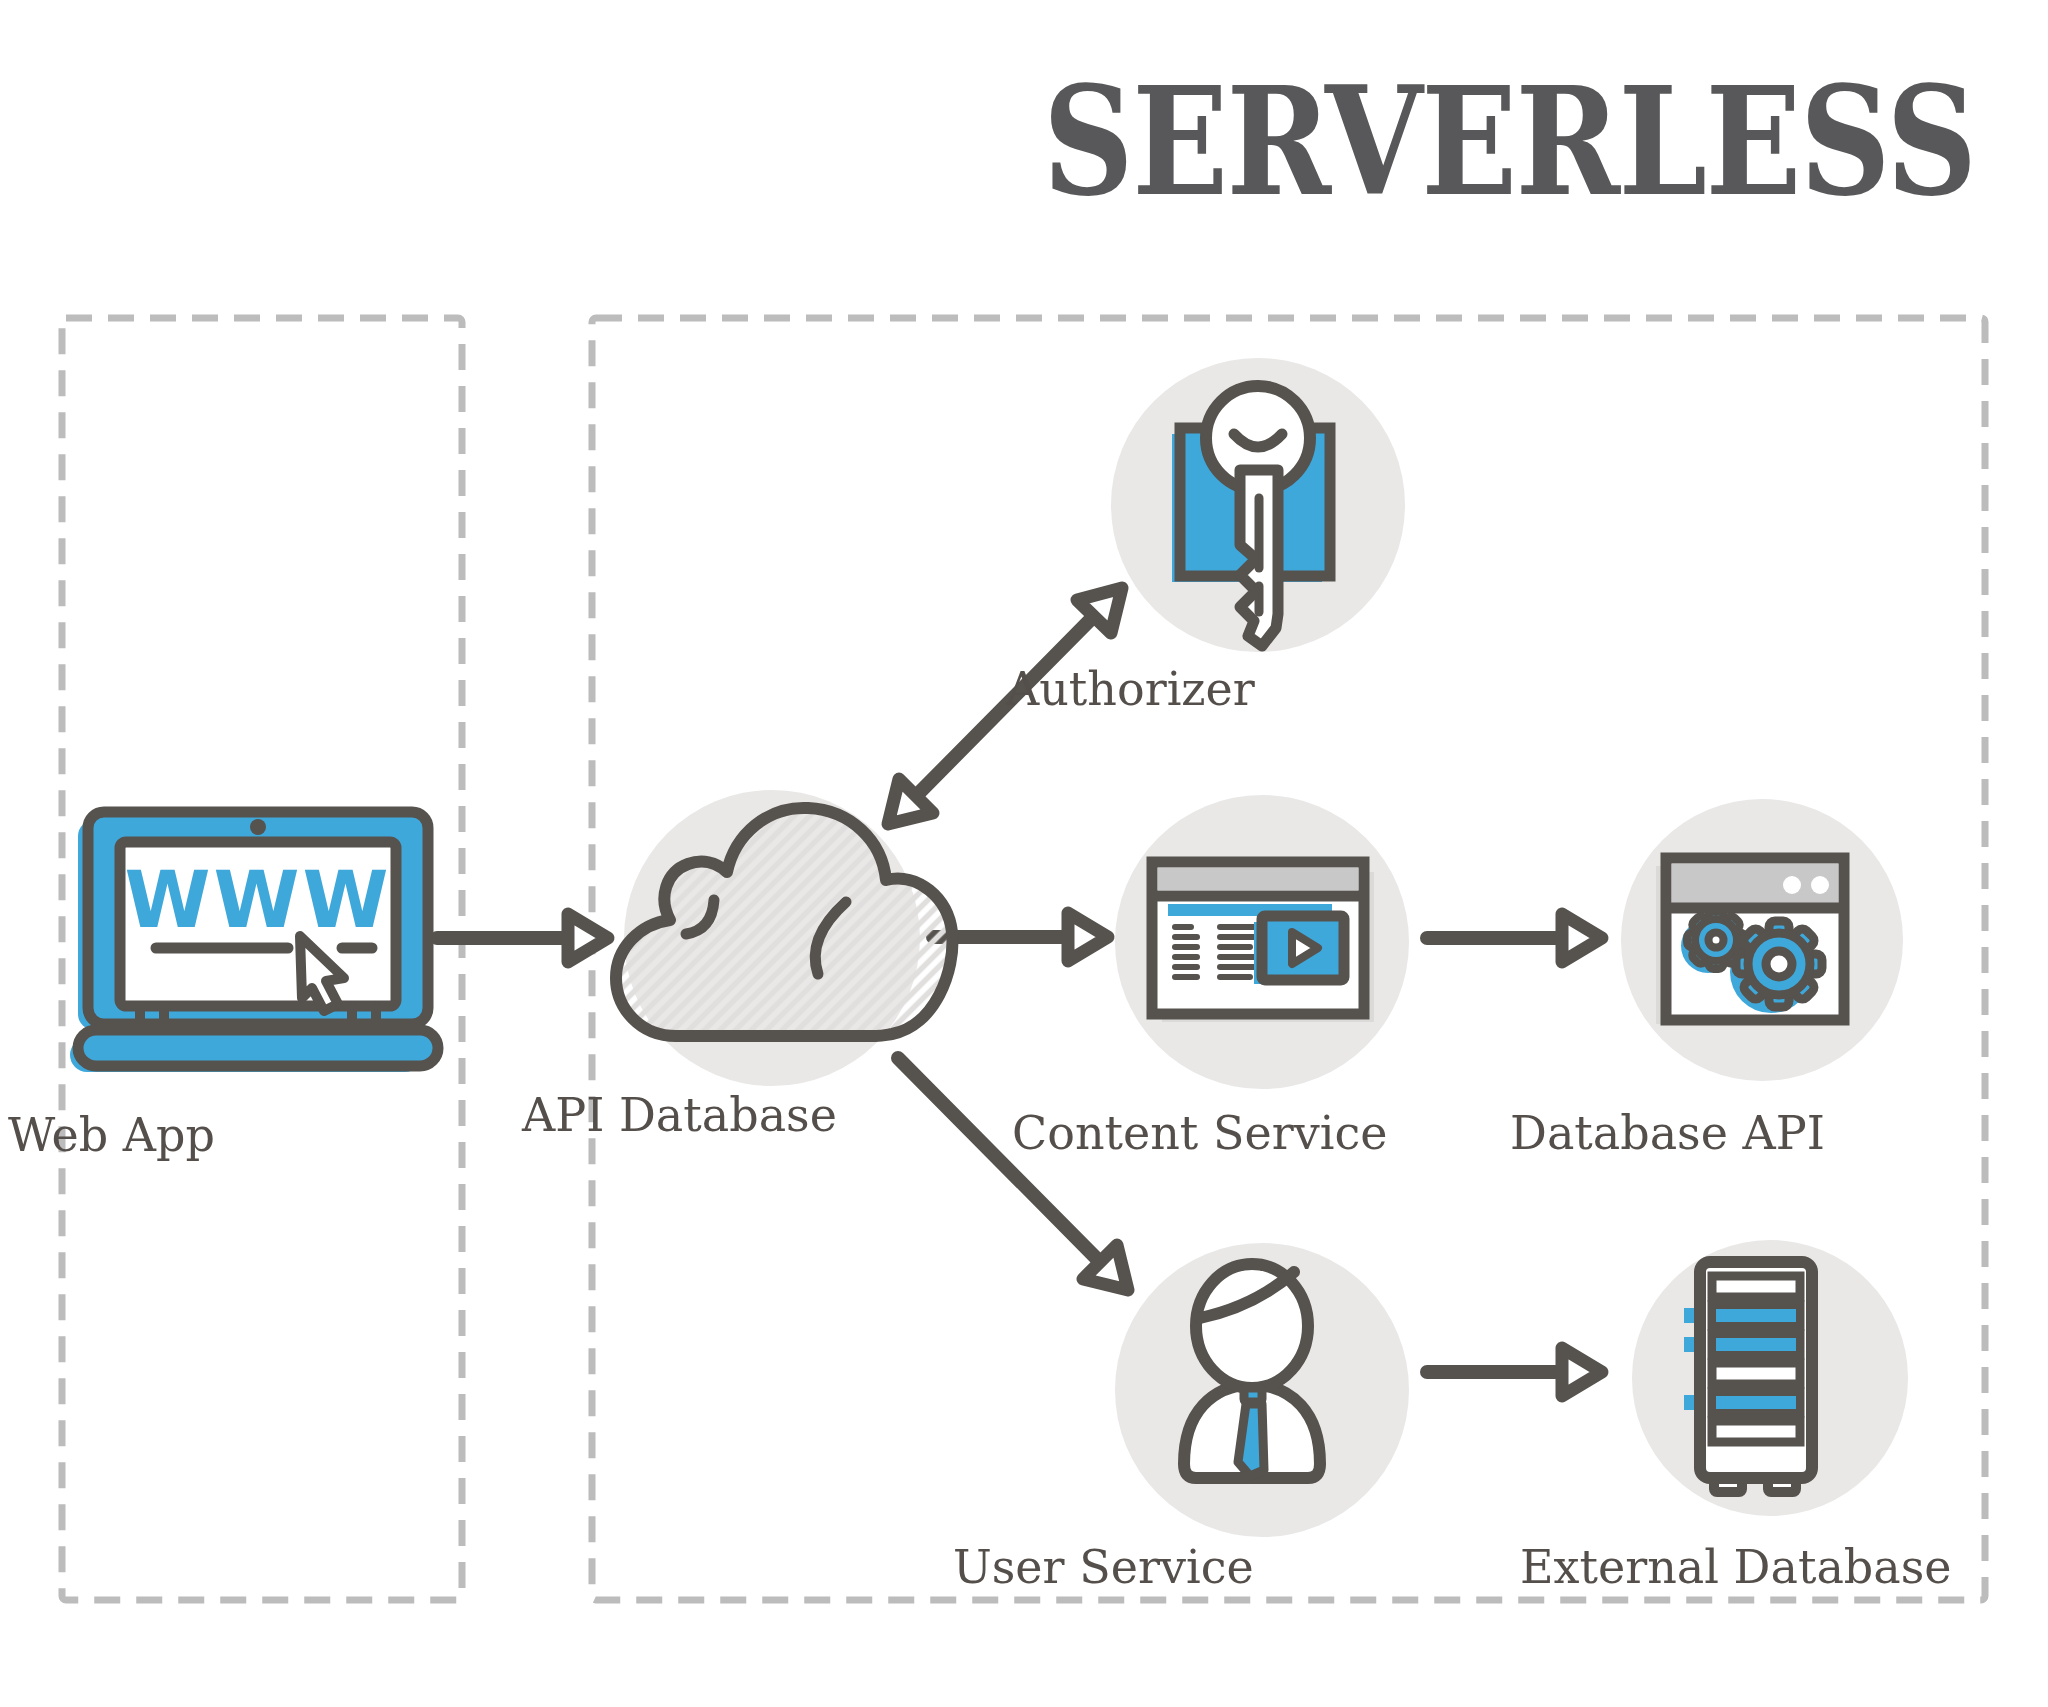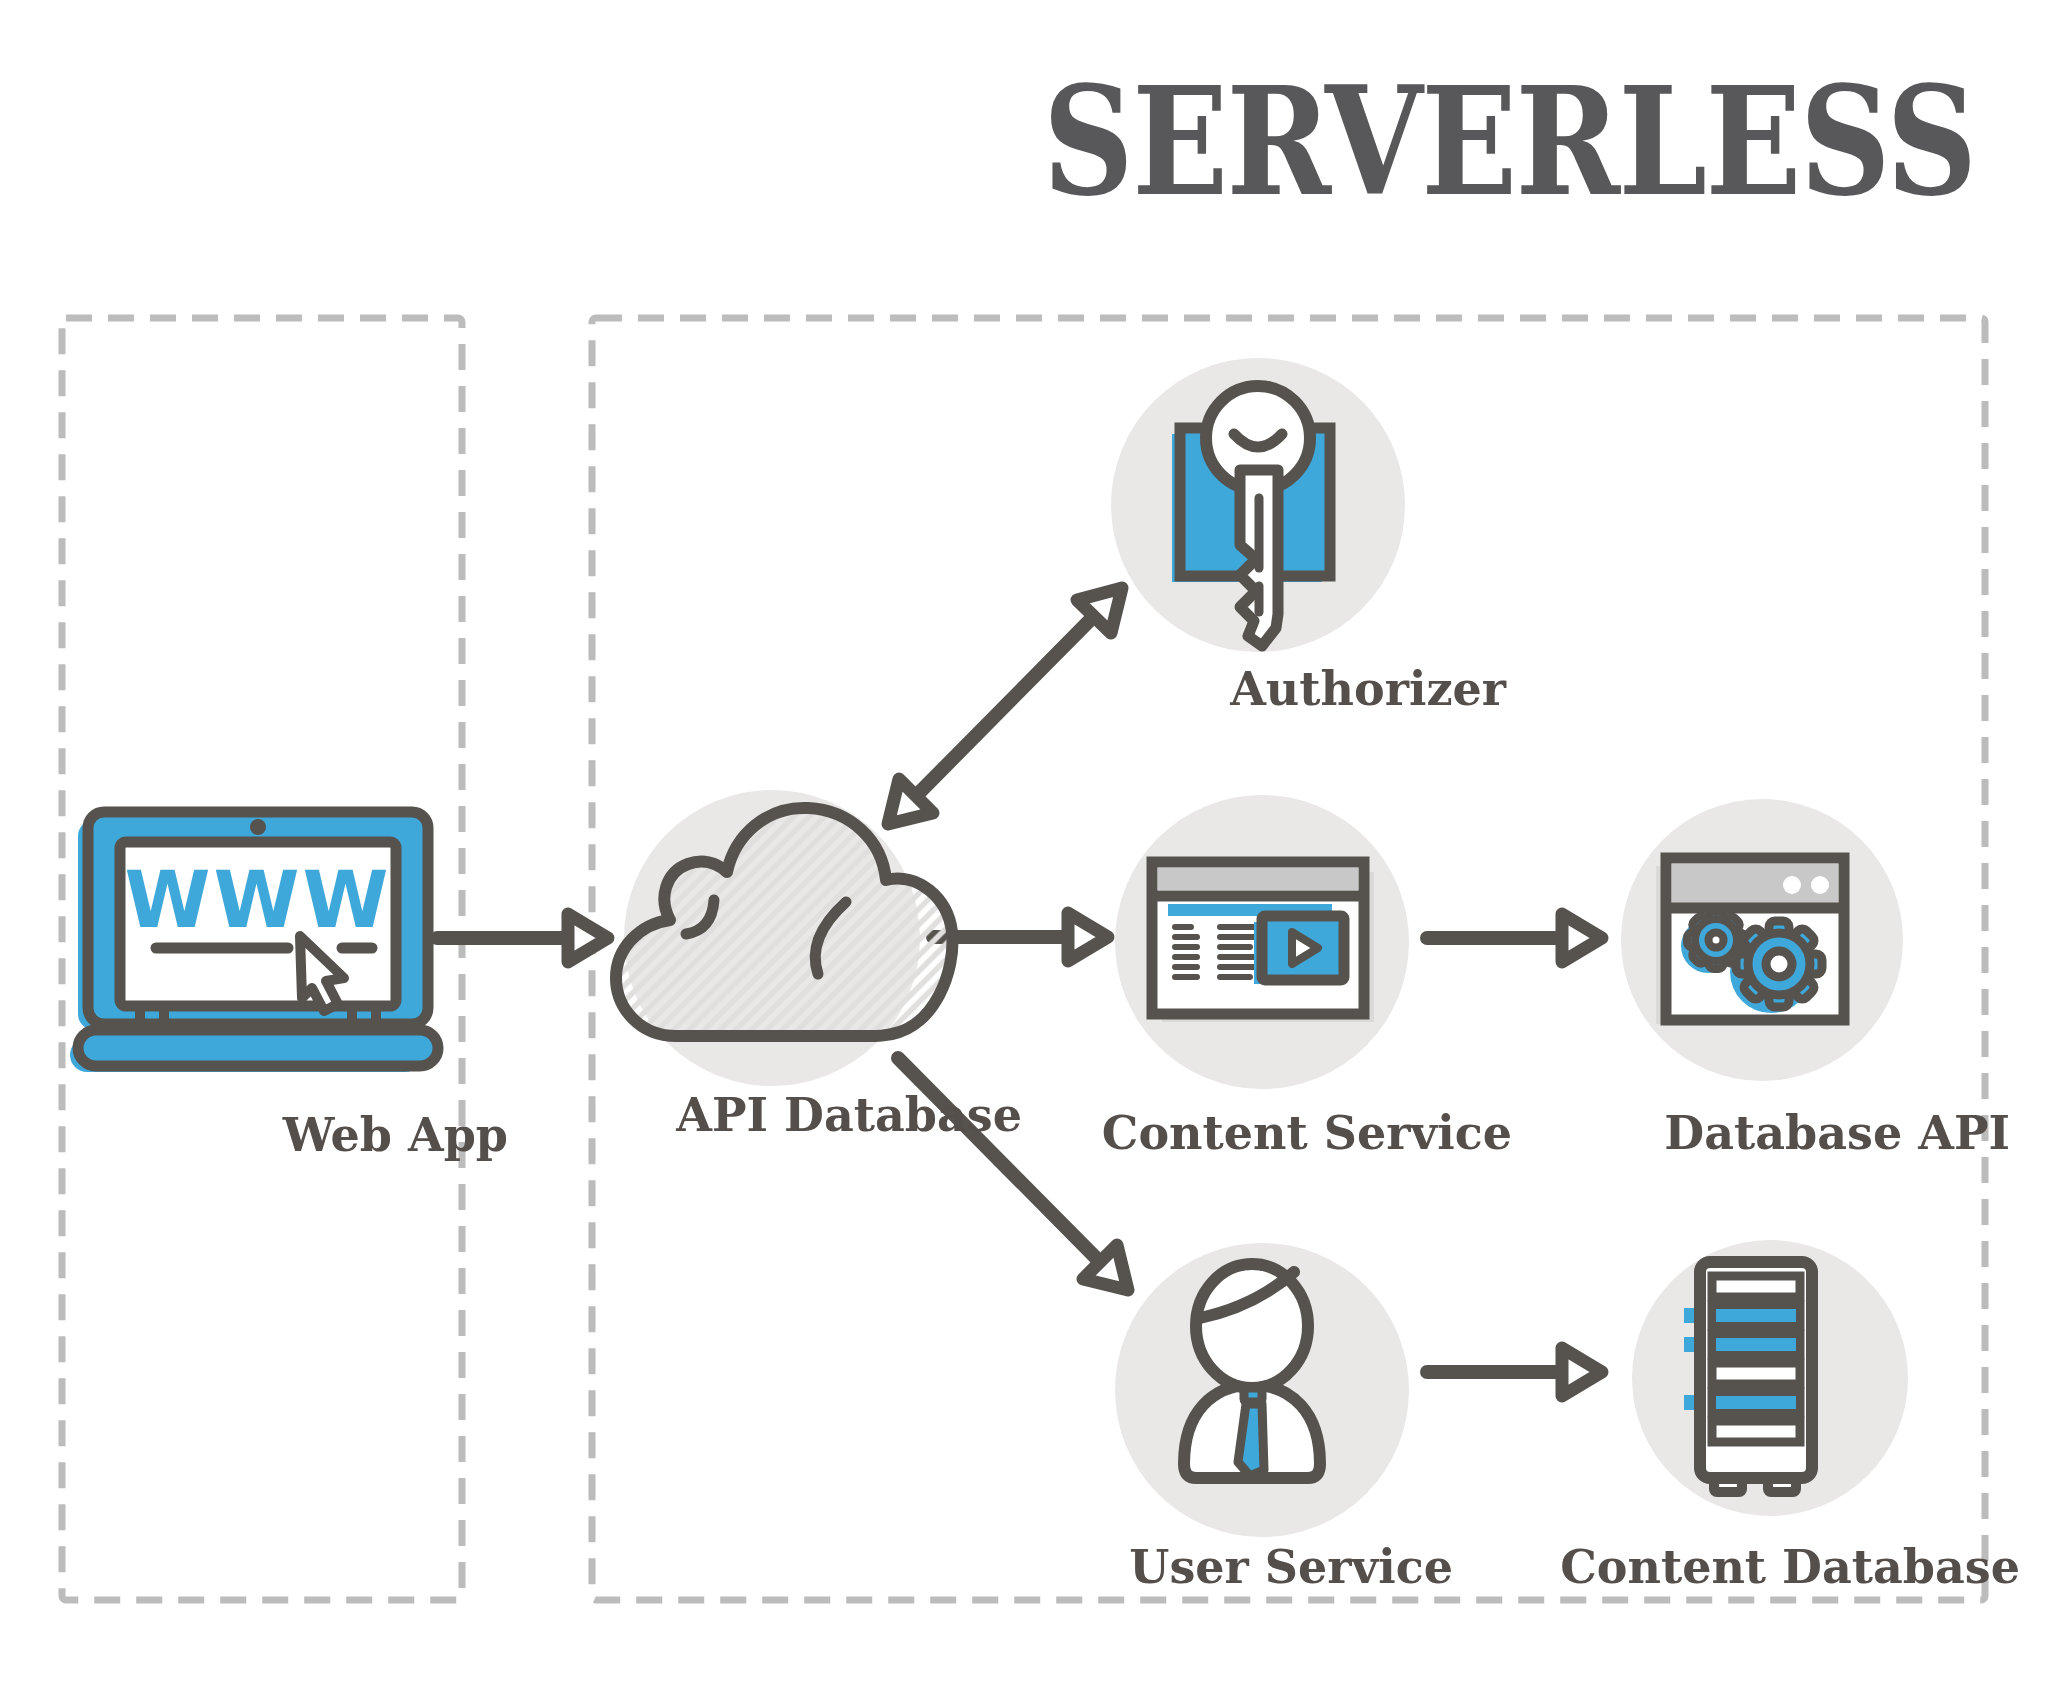--- a/index.html
+++ b/index.html
@@ -14,21 +14,21 @@
     --dash-gray:#BCBCBC;
   }
   html,body{margin:0;padding:0;}
   body{background:#fff;font-family:"DejaVu Serif","Liberation Serif",serif;}
   .canvas{position:relative;width:2048px;height:1707px;background:#fff;overflow:hidden;}
   .canvas > svg{position:absolute;left:0;top:0;}
   .page-title{position:absolute;left:0;top:50px;width:100%;margin:16px;text-align:right;
     font-weight:700;color:var(--title-color);font-size:150px;line-height:1.0;}
   .page-title span{display:inline-block;transform:scaleX(0.84);transform-origin:50% 50%;
     letter-spacing:-2px;white-space:nowrap;}
-  .node-label{position:absolute;width:500px;text-align:right;font-weight:700;
+  .node-label{position:absolute;width:500px;text-align:left;font-weight:400;
     font-size:46px;color:var(--label-color);white-space:nowrap;}
   
   .f-blue{fill:var(--blue);}
   .f-dark{fill:var(--dark);}
   .f-white{fill:#fff;}
   .f-circle{fill:var(--circle-bg);}
   .f-gray{fill:var(--bar-gray);}
   .f-shadow{fill:var(--shadow-gray);}
   .s-dark{stroke:var(--dark);}
   .dash-border{fill:none;stroke:var(--dash-gray);stroke-width:7;stroke-dasharray:26 16;}
@@ -222,15 +222,15 @@
 </svg>
 
 <h1 class="page-title"><span>SERVERLESS</span></h1>
 
 <div class="node-label" style="left:8px;top:1108px">Web App</div>
 <div class="node-label" style="left:522px;top:1088px">API Database</div>
 <div class="node-label" style="left:1006px;top:662px">Authorizer</div>
 <div class="node-label" style="left:1012px;top:1106px">Content Service</div>
 <div class="node-label" style="left:1510px;top:1106px">Database API</div>
 <div class="node-label" style="left:953px;top:1540px">User Service</div>
-<div class="node-label" style="left:1520px;top:1540px">Content Database</div>
+<div class="node-label" style="left:1520px;top:1540px">External Database</div>
 
 </div>
 
 </body></html>

